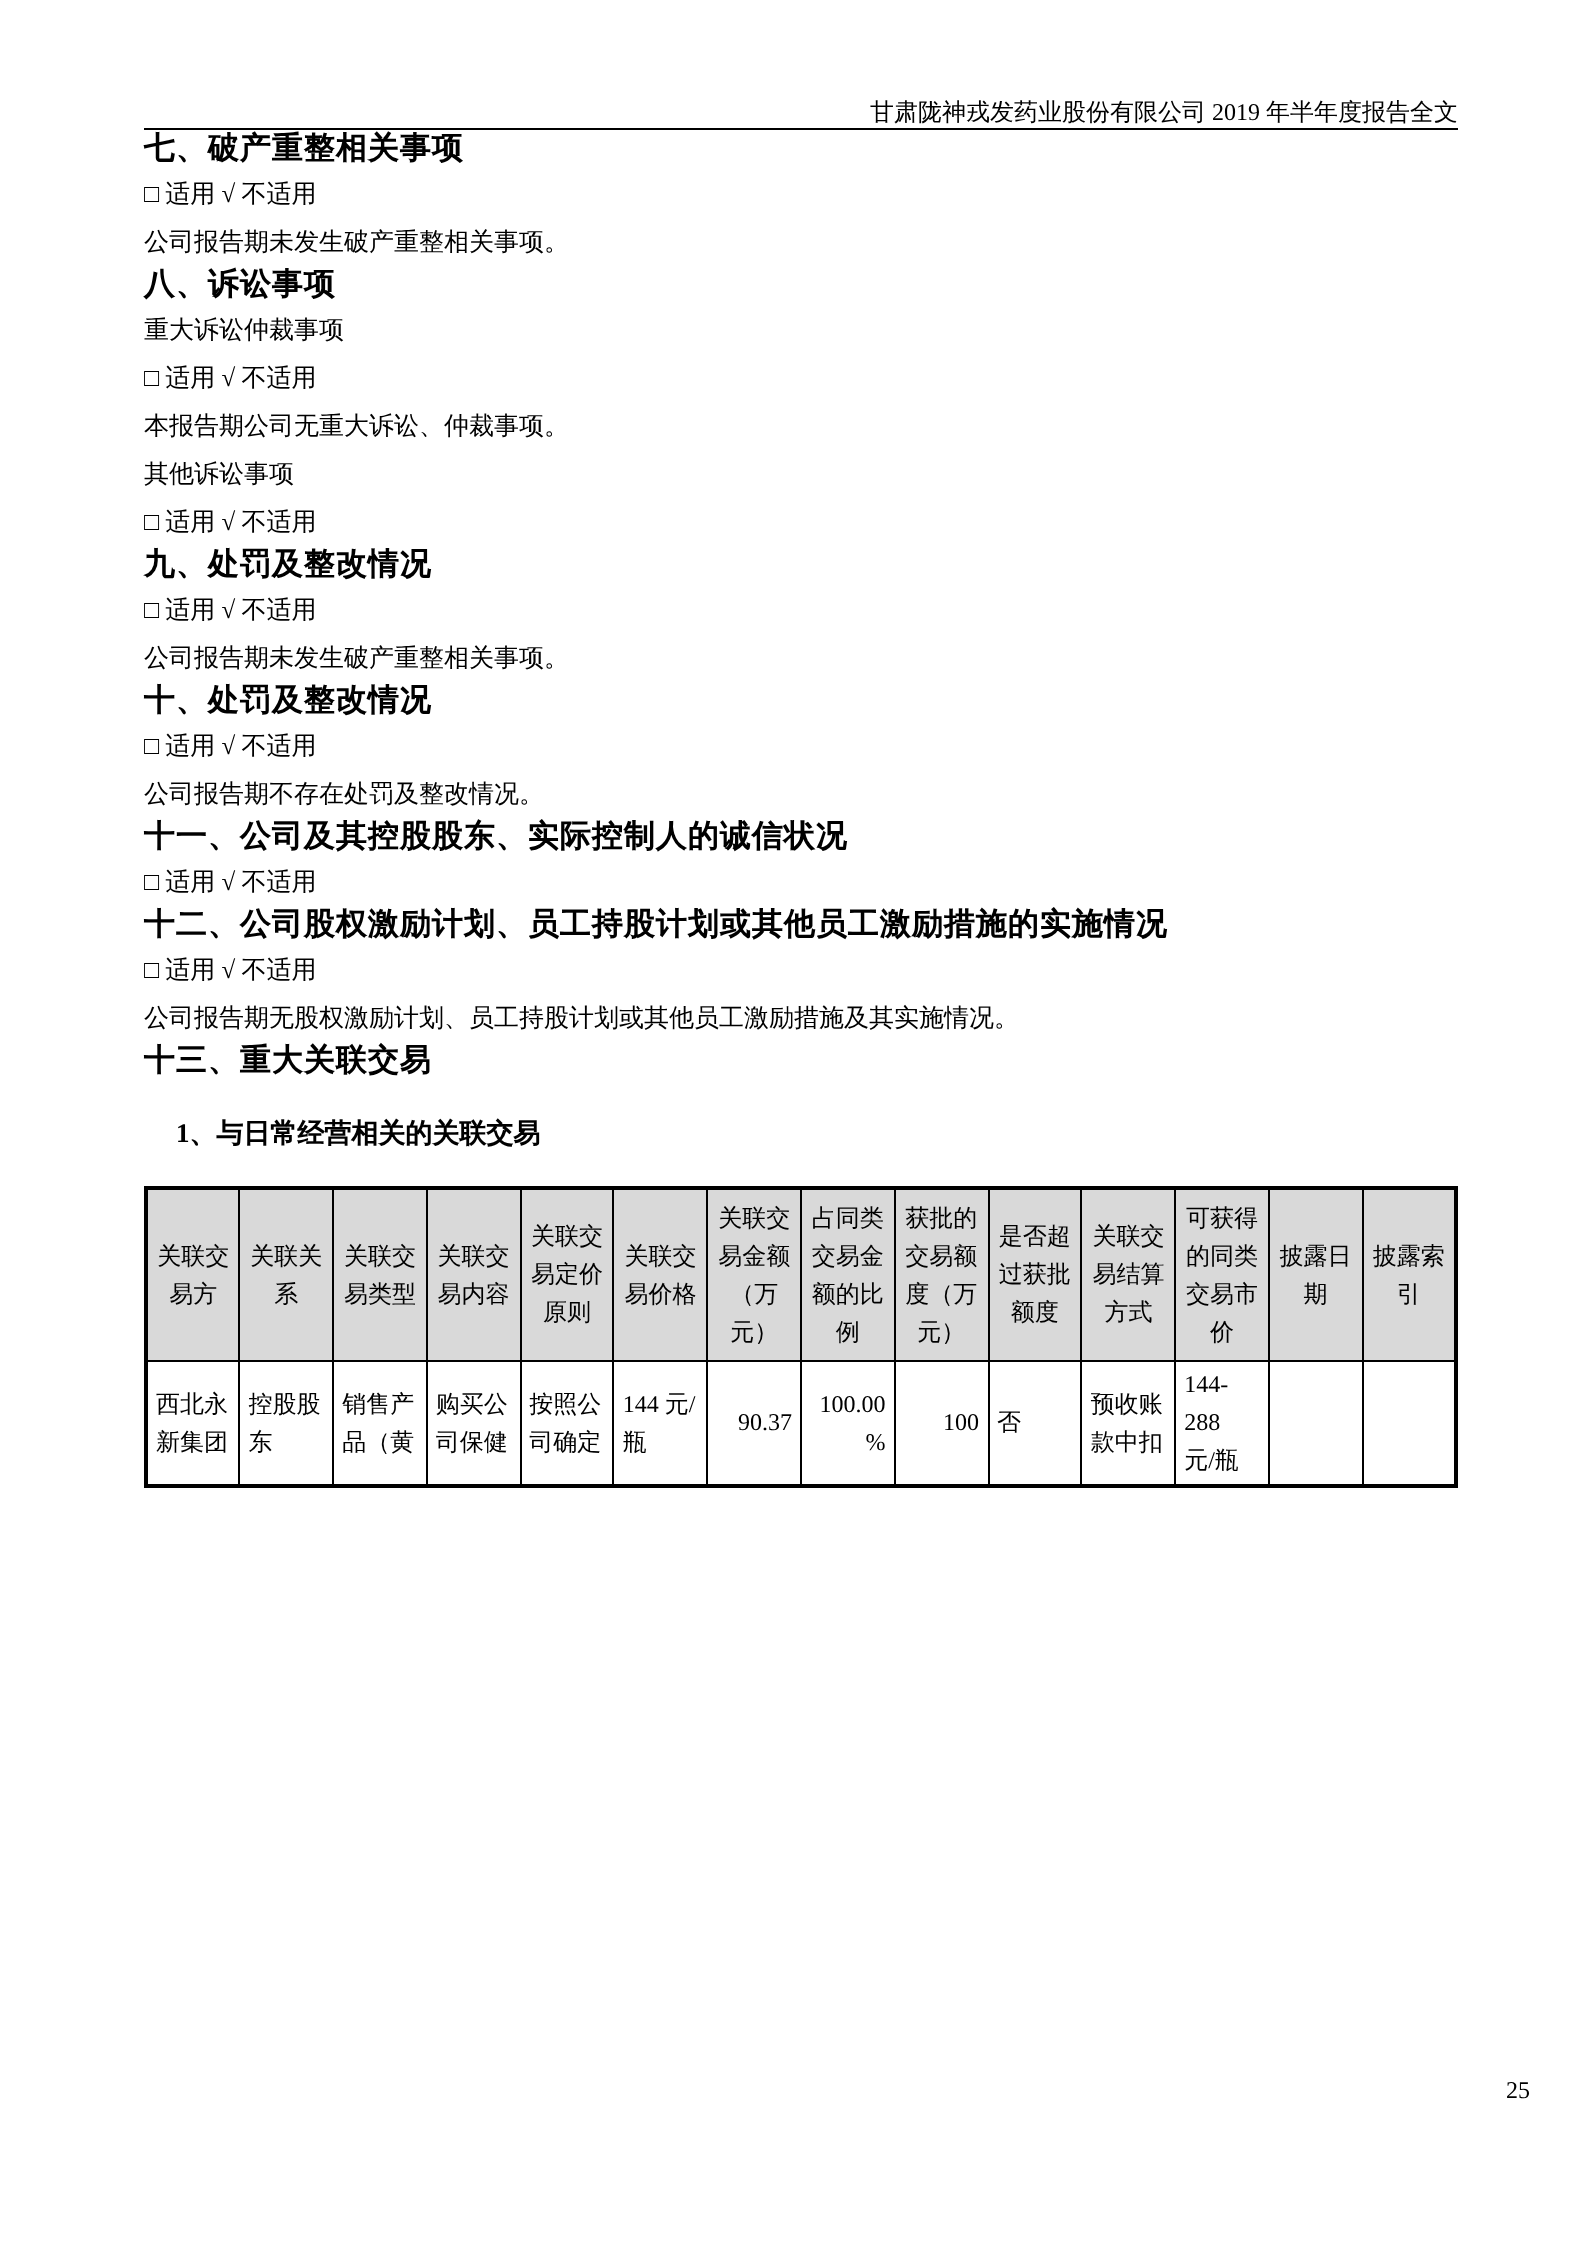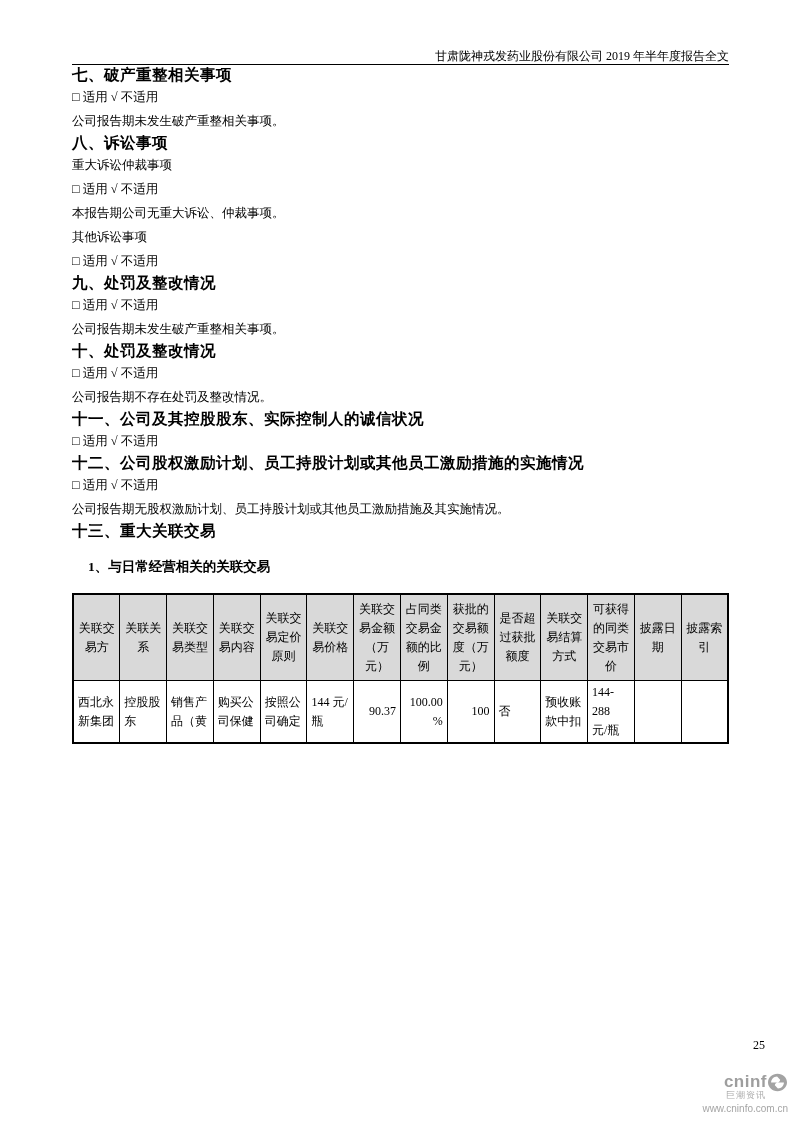--- a/index.html
+++ b/index.html
@@ -180,25 +180,13 @@
           <td></td>
           <td></td>
         </tr>
       </tbody>
     </table>
 
   </div>
 
   <div class="pagenum">25</div>
 
-  <div class="logo">
-    <div class="logo-row">
-      <span class="logo-brand">cninf</span>
-      <span style="display:inline-block;line-height:0;">
-        <svg width="21" height="19" viewBox="0 0 24 22">
-          <path fill="#a3a3a3" d="M12 1 C18.1 1 23 5.5 23 11 C23 16.5 18.1 21 12 21 C5.9 21 1 16.5 1 11 C1 5.5 5.9 1 12 1 Z M11.5 4 C7.5 4.2 4.6 7.2 4.6 11 L11.8 10.9 C13.9 10.8 15 9.3 15.1 7.7 Z M12.5 18 C16.5 17.8 19.4 14.8 19.4 11 L12.2 11.1 C10.1 11.2 9 12.7 8.9 14.3 Z"></path>
-        </svg>
-      </span>
-    </div>
-    <div class="logo-cn">巨潮资讯</div>
-    <div class="logo-url">www.cninfo.com.cn</div>
-  </div>
 </div>
 
 </body></html>

